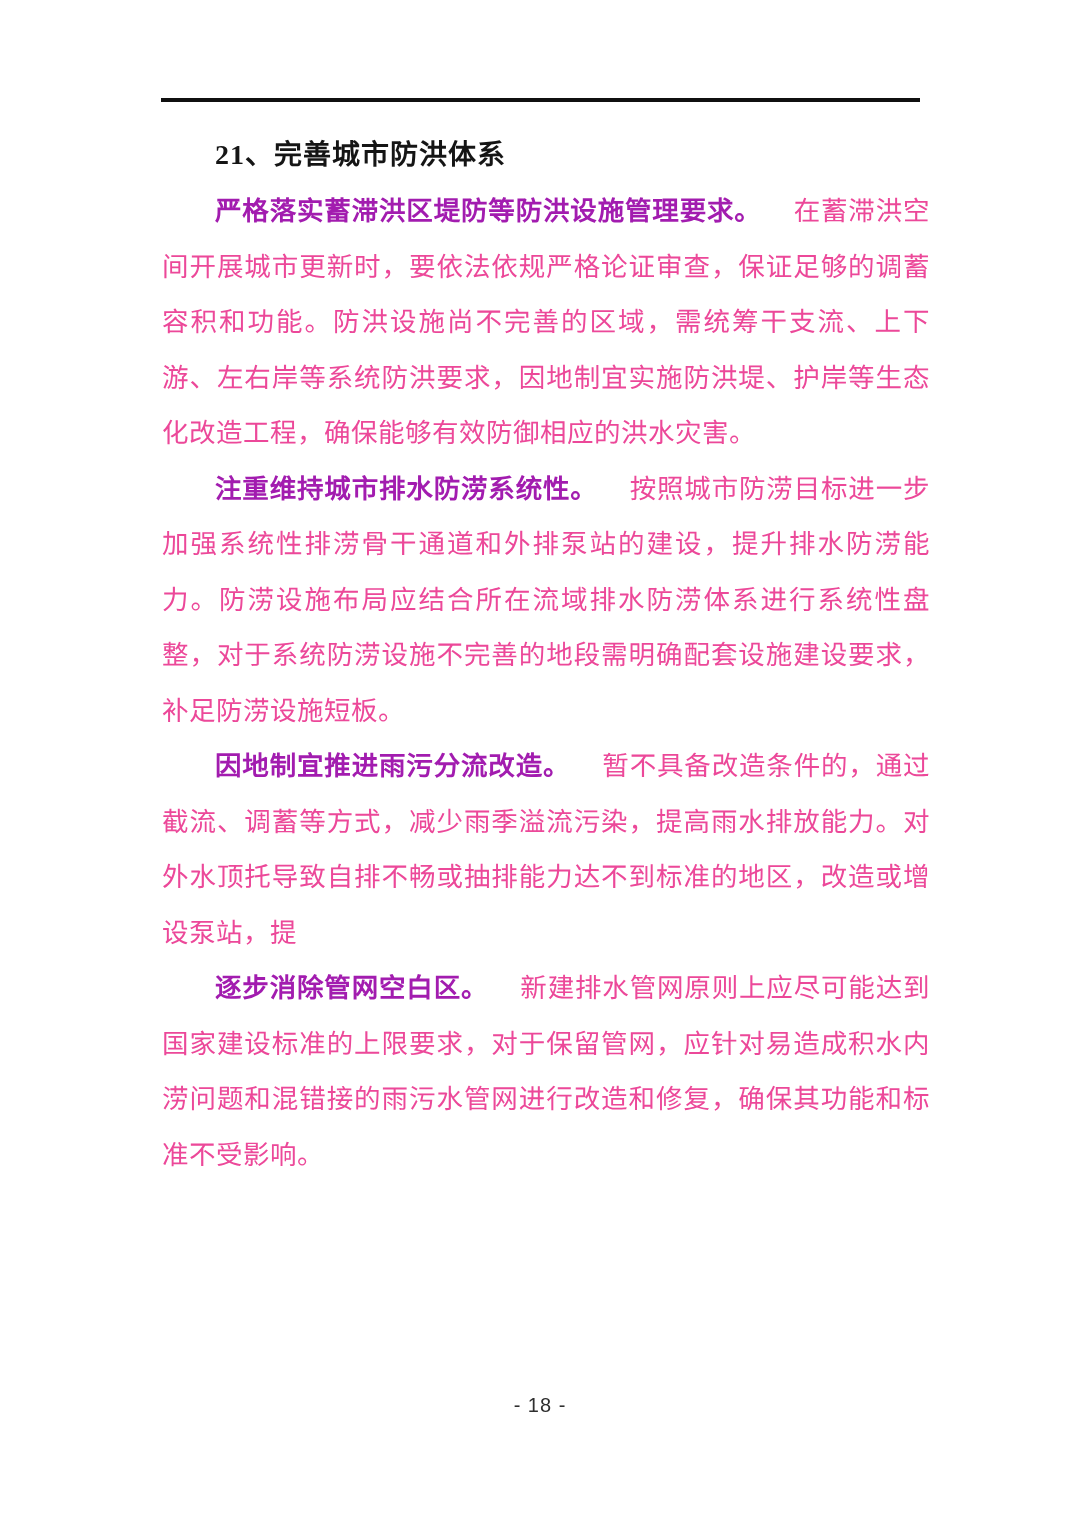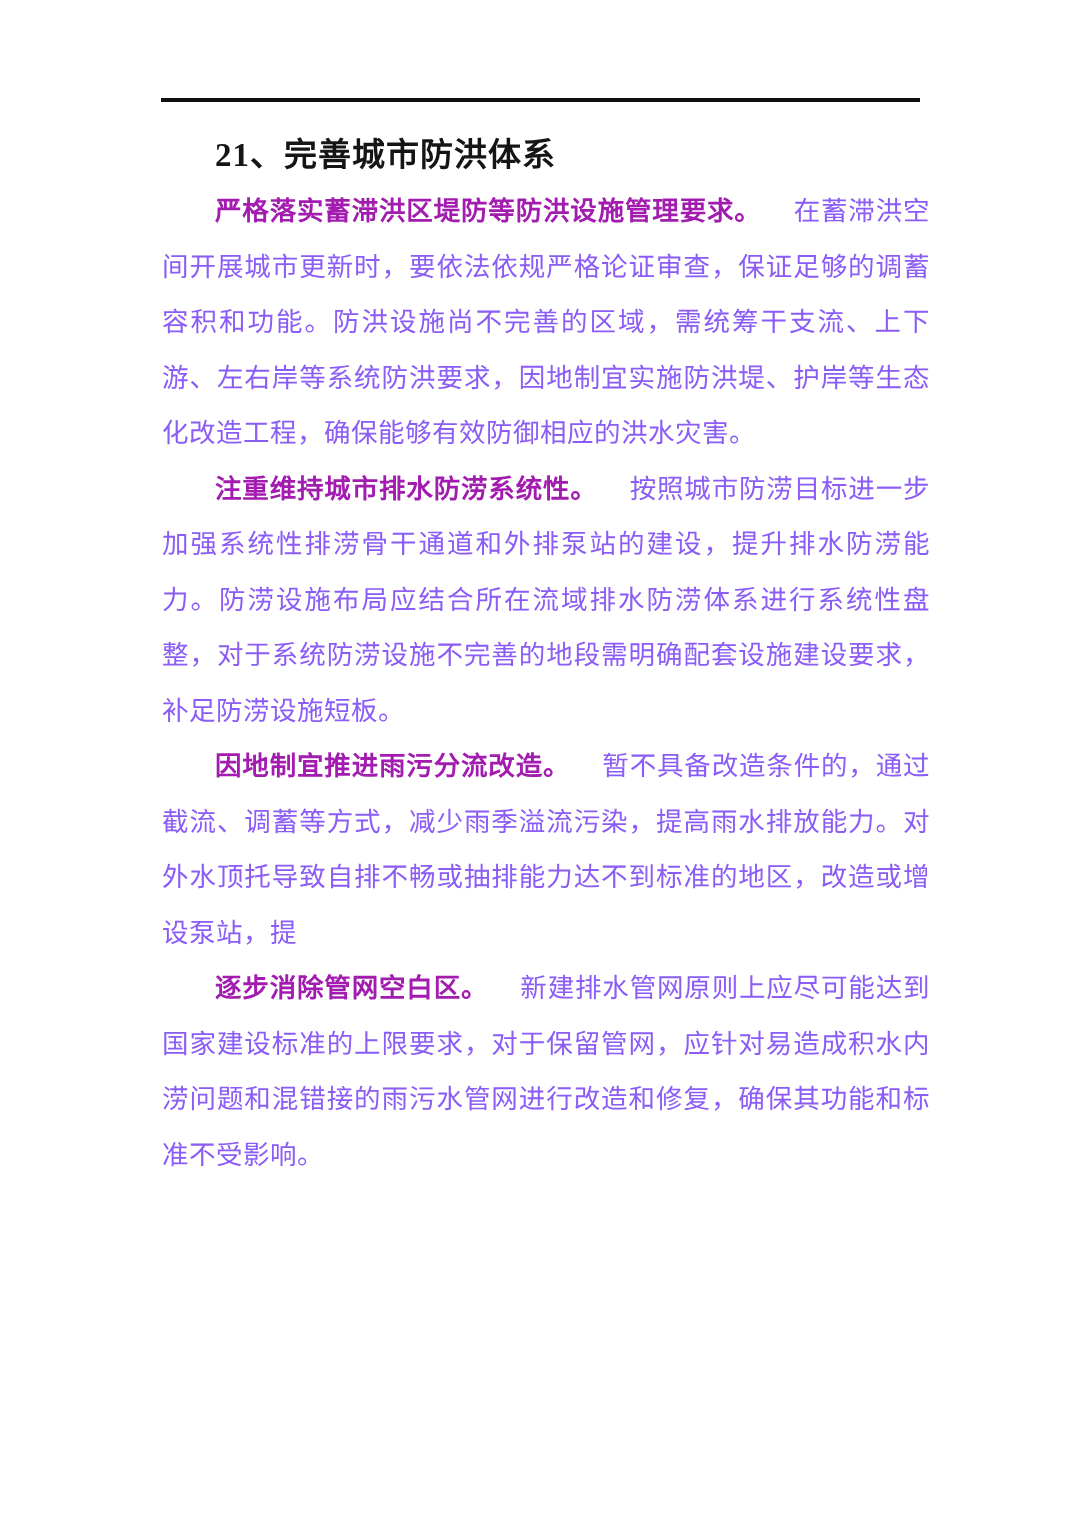--- a/index.html
+++ b/index.html
@@ -26,21 +26,21 @@
   }
   .content {
     position: absolute;
     left: 162px;
     top: 126px;
     width: 768px;
   }
   .section-heading {
     margin: 0;
     padding-left: 53px;
-    font-size: 33px;
+    font-size: 28px;
     line-height: 58px;
     font-weight: 700;
     color: #151515;
     letter-spacing: 1px;
     white-space: nowrap;
   }
   .para {
     margin: 0;
     font-size: 26.5px;
     line-height: 55.5px;
@@ -48,21 +48,21 @@
     text-justify: inter-ideograph;
     text-indent: 53px;
     color: #3a3a3a;
     letter-spacing: 0.5px;
   }
   .lead {
     font-weight: 700;
     color: #a21caf;
   }
   .body-text {
-    color: #8b5cf6;
+    color: #ec4899;
     margin-left: 32px;
   }
   .page-number {
     position: absolute;
     left: 0;
     top: 1394px;
     width: 100%;
     text-align: center;
     font-size: 20px;
     color: #2f2f2f;
@@ -86,14 +86,15 @@
 
 
     <p class="para"><span class="lead">注重维持城市排水防涝系统性。</span><span class="body-text">按照城市防涝目标进一步加强系统性排涝骨干通道和外排泵站的建设，提升排水防涝能力。防涝设施布局应结合所在流域排水防涝体系进行系统性盘整，对于系统防涝设施不完善的地段需明确配套设施建设要求，补足防涝设施短板。</span></p>
 
     <p class="para"><span class="lead">因地制宜推进雨污分流改造。</span><span class="body-text">暂不具备改造条件的，通过截流、调蓄等方式，减少雨季溢流污染，提高雨水排放能力。对外水顶托导致自排不畅或抽排能力达不到标准的地区，改造或增设泵站，提</span></p>
 
     <p class="para"><span class="lead">逐步消除管网空白区。</span><span class="body-text">新建排水管网原则上应尽可能达到国家建设标准的上限要求，对于保留管网，应针对易造成积水内涝问题和混错接的雨污水管网进行改造和修复，确保其功能和标准不受影响。</span></p>
 
   </main>
 
+  <footer class="page-number">- 18 -</footer>
 
 </div>
 
 </body></html>

